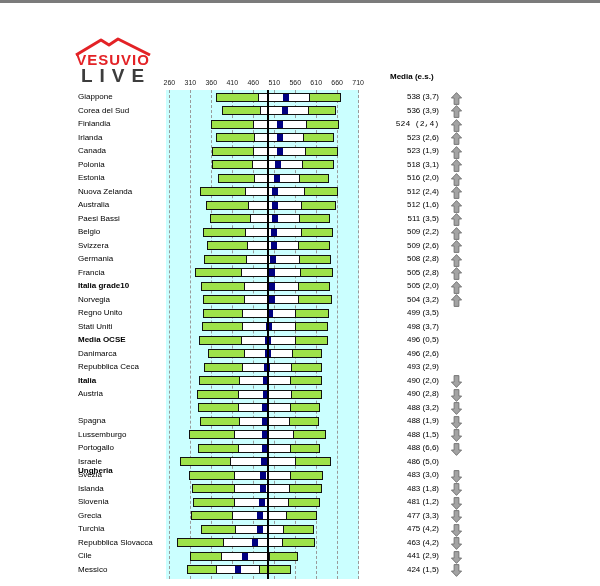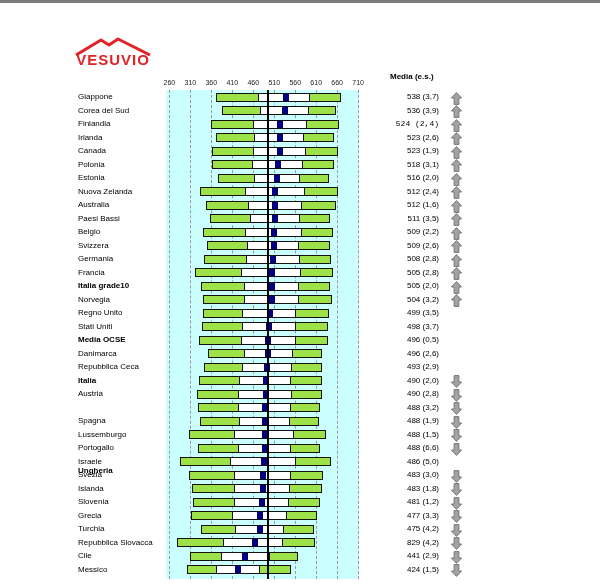--- a/index.html
+++ b/index.html
@@ -35,20 +35,21 @@
 
 <div class="page">
   <div class="topbar"></div>
 
 
   <div class="logo">
     <svg width="84" height="22" viewBox="0 0 84 22">
       <polyline points="5,21 30,6 38,11 47,5 79,21" fill="none" stroke="#e32226" stroke-width="3" stroke-linejoin="round"></polyline>
     </svg>
     <div class="logo-vesuvio">VESUVIO</div>
+    <div class="logo-live">LIVE</div>
   </div>
 
   <div class="media-header">Media (e.s.)</div>
 
   <div class="axis">
       <div class="tick-label" style="left: -6.64348px;">260</div>
       <div class="tick-label" style="left: 14.3348px;">310</div>
       <div class="tick-label" style="left: 35.313px;">360</div>
       <div class="tick-label" style="left: 56.2913px;">410</div>
       <div class="tick-label" style="left: 77.2696px;">460</div>
@@ -316,21 +317,21 @@
       <div class="value-label" style="top: 312.822px;">488 (3,2)</div>
       <div class="value-label" style="top: 326.336px;">488 (1,9)</div>
       <div class="value-label" style="top: 339.85px;">488 (1,5)</div>
       <div class="value-label" style="top: 353.364px;">488 (6,6)</div>
       <div class="value-label" style="top: 366.878px;">486 (5,0)</div>
       <div class="value-label" style="top: 380.392px;">483 (3,0)</div>
       <div class="value-label" style="top: 393.906px;">483 (1,8)</div>
       <div class="value-label" style="top: 407.42px;">481 (1,2)</div>
       <div class="value-label" style="top: 420.934px;">477 (3,3)</div>
       <div class="value-label" style="top: 434.448px;">475 (4,2)</div>
-      <div class="value-label" style="top: 447.962px;">829 (4,2)</div>
+      <div class="value-label" style="top: 447.962px;">463 (4,2)</div>
       <div class="value-label" style="top: 461.476px;">441 (2,9)</div>
       <div class="value-label" style="top: 474.99px;">424 (1,5)</div>
     </div>
   <div class="col-arrows">
       <div class="arrow" style="top: 0.5px;"><svg width="11" height="13" viewBox="0 0 11 13">
           <path d="M5.5 0.6 L10.6 6 L7.9 6 L7.9 12.4 L3.1 12.4 L3.1 6 L0.4 6 Z" fill="#a3a3a3" stroke="#6e6e6e" stroke-width="0.9"></path>
         </svg></div>
       <div class="arrow" style="top: 14.014px;"><svg width="11" height="13" viewBox="0 0 11 13">
           <path d="M5.5 0.6 L10.6 6 L7.9 6 L7.9 12.4 L3.1 12.4 L3.1 6 L0.4 6 Z" fill="#a3a3a3" stroke="#6e6e6e" stroke-width="0.9"></path>
         </svg></div>

